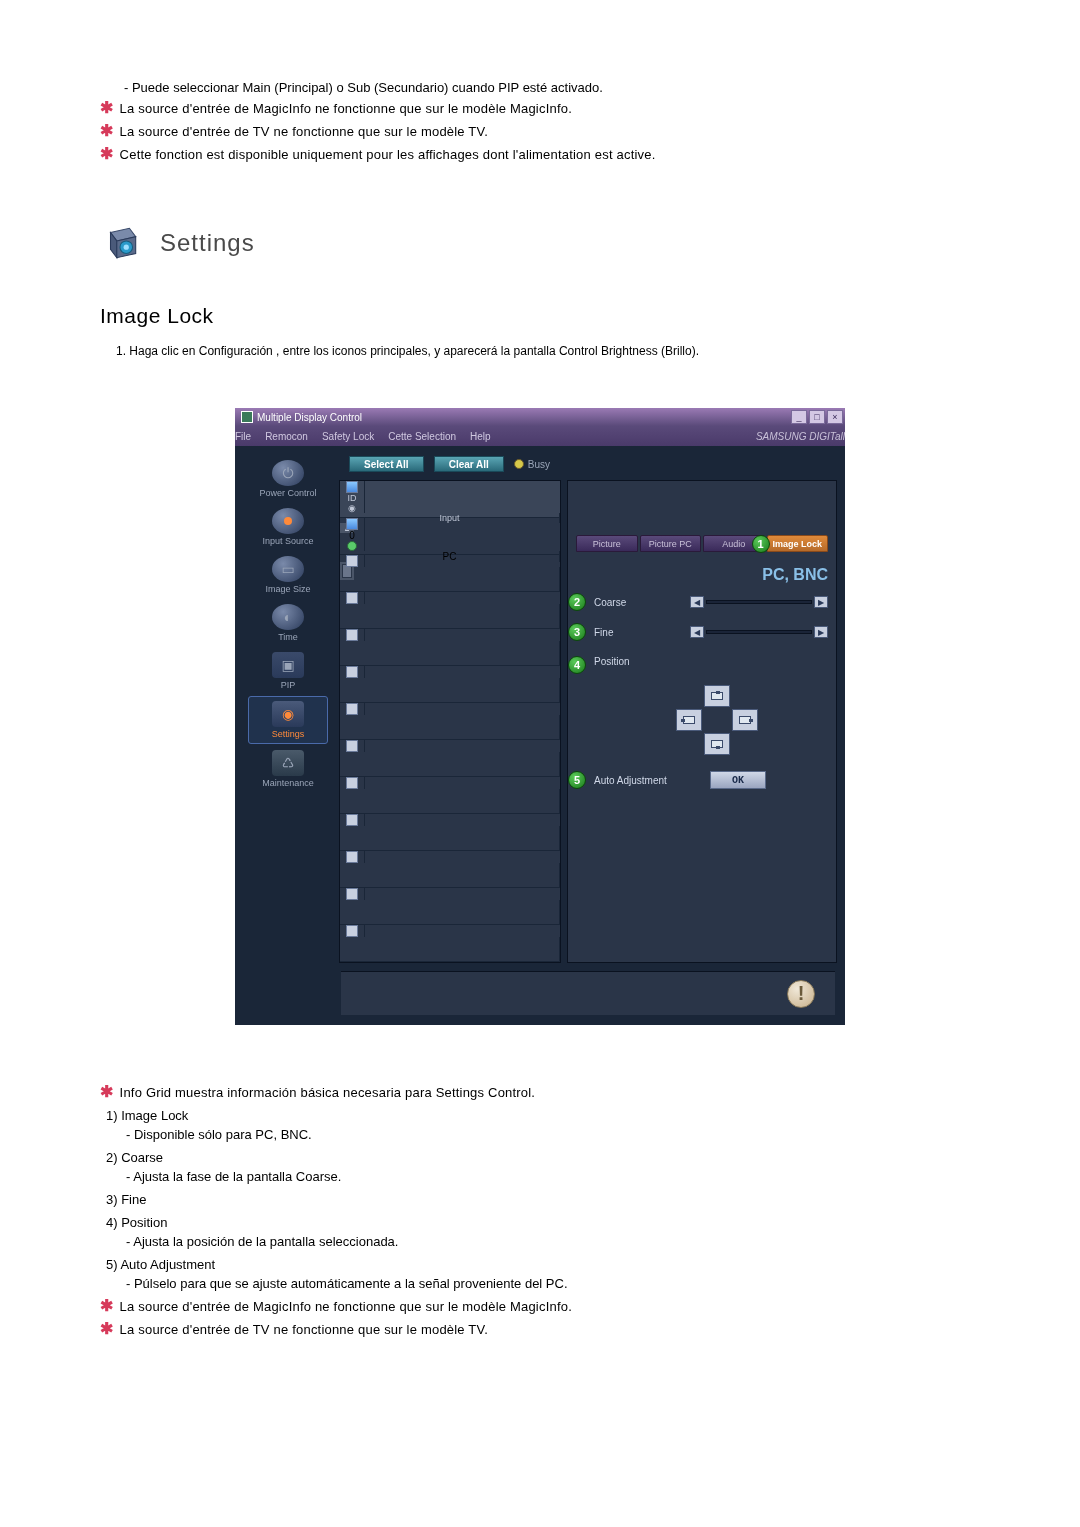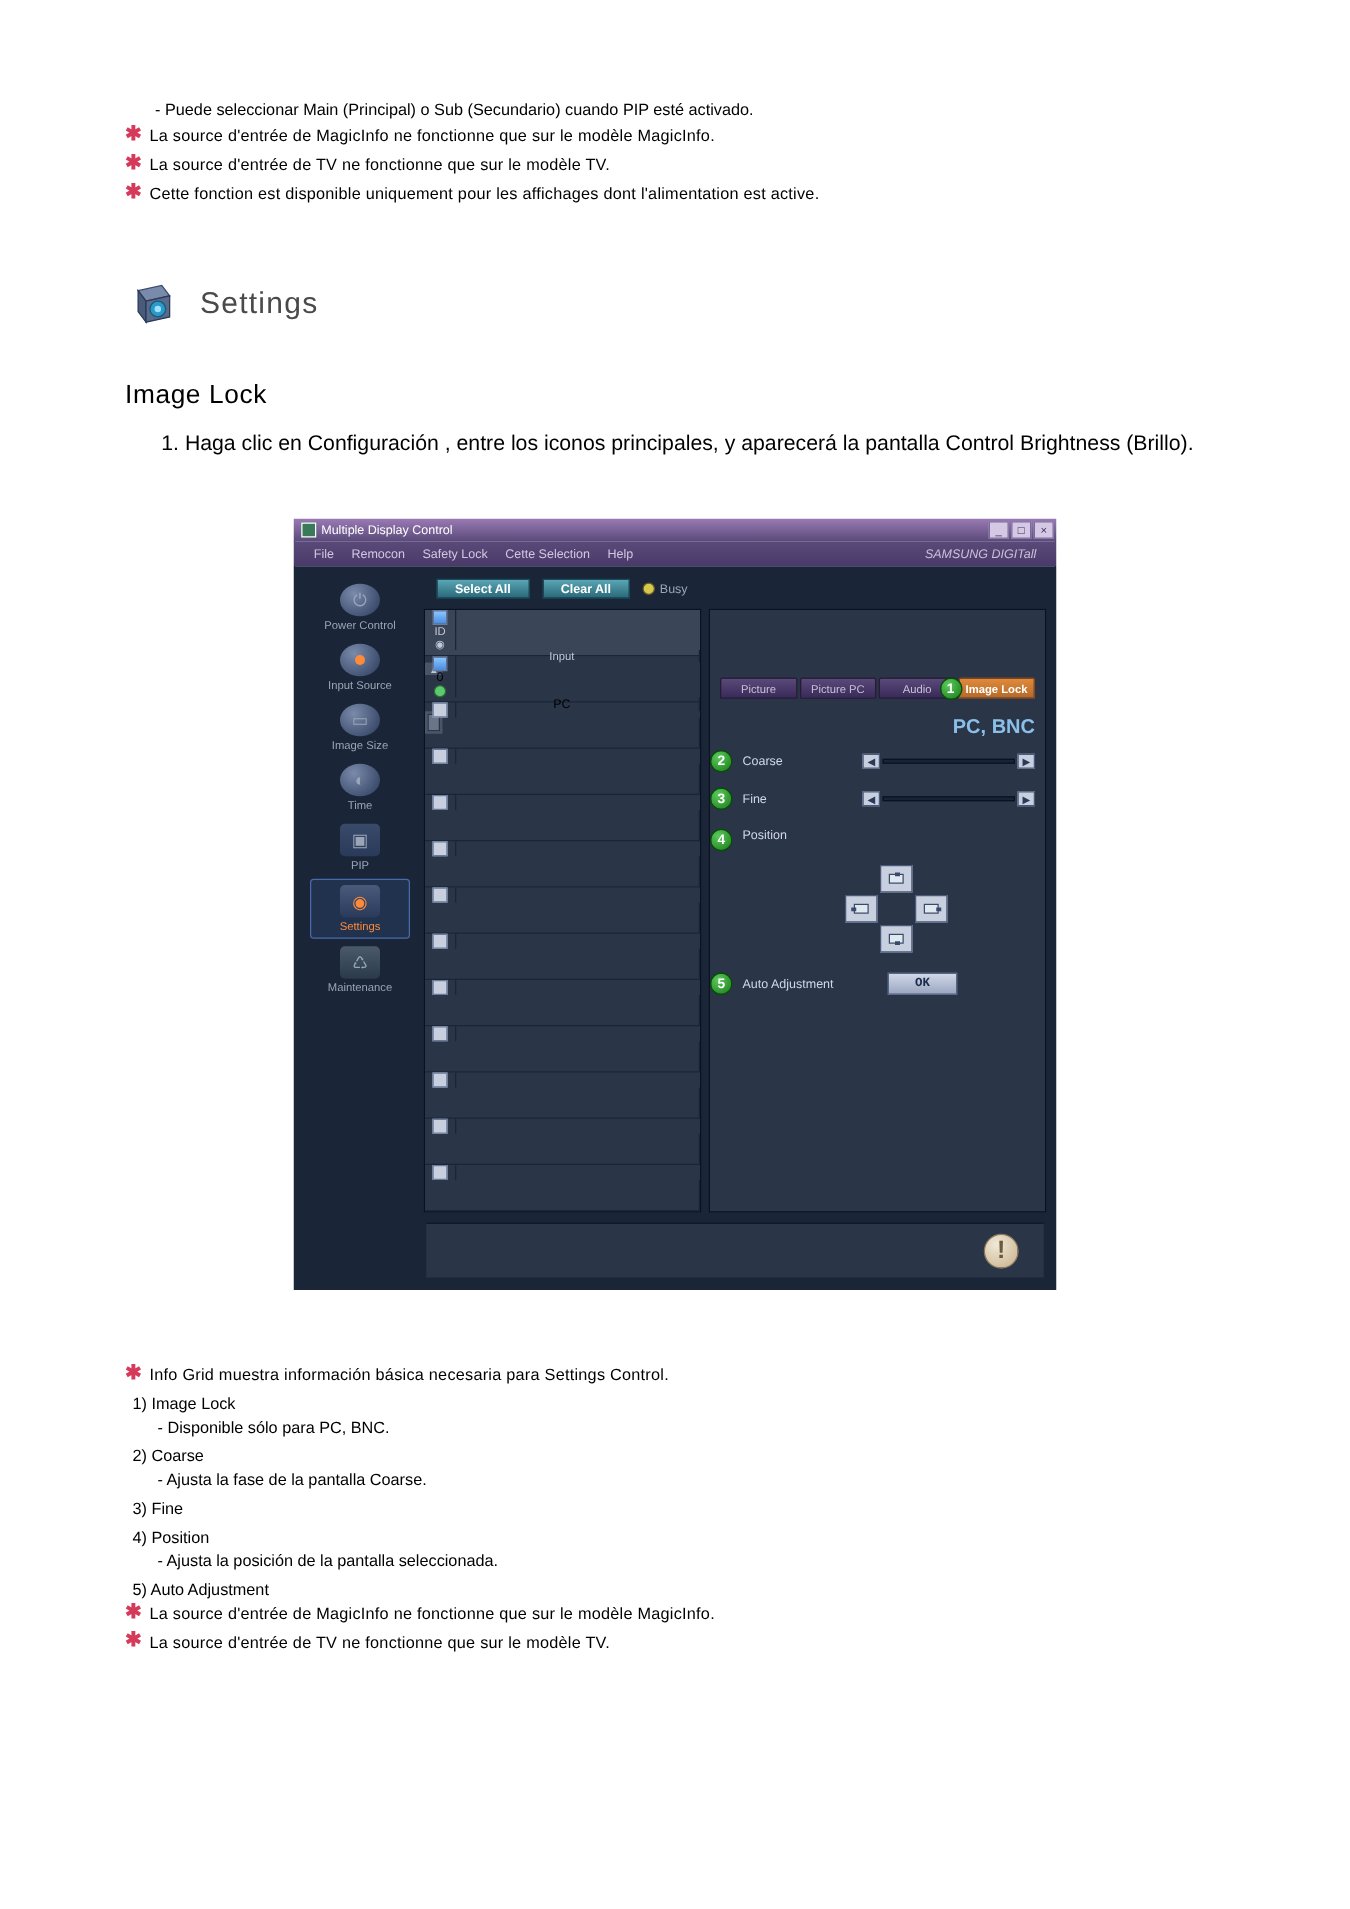--- a/index.html
+++ b/index.html
@@ -71,22 +71,22 @@
     margin: 0;
   }
   h2.sub {
     font-size: 21px;
     font-weight: normal;
     color: #000;
     letter-spacing: 0.5px;
     margin: 0 0 16px 0;
   }
   .ol-line {
-    margin-left: 29px;
-    font-size: 17px;
+    margin-left: 16px;
+    font-size: 12px;
   }
 
   
   .app {
     width: 610px;
     margin: 50px auto 60px auto;
     box-shadow: 0 0 0 1px #000 inset;
     font-size: 10px;
   }
   .app-titlebar {
@@ -112,21 +112,21 @@
     border: 1px solid #7a6a9a;
     color: #3a2a5a;
     font-size: 9px;
     display:flex; align-items:center; justify-content:center;
   }
   .app-menubar {
     height: 20px;
     background: linear-gradient(to bottom, #5a4a7a, #4a3a6a);
     display: flex;
     align-items: center;
-    padding: 0 16px;
+    padding: 0 0;
     color: #d0c8e0;
     font-size: 10px;
     justify-content: space-between;
   }
   .app-menubar .menus { display:flex; gap:14px; }
   .app-menubar .brand { font-style: italic; font-size:10px; color:#c8c0d8; }
 
   .app-body {
     background: var(--navy-dark);
     padding: 10px 8px 8px 8px;
@@ -600,20 +600,21 @@
       <span>Info Grid muestra información básica necesaria para Settings Control.</span>
     </div>
     <p class="num-item">1)  Image Lock</p>
     <p class="num-sub">- Disponible sólo para PC, BNC.</p>
     <p class="num-item">2)  Coarse</p>
     <p class="num-sub">- Ajusta la fase de la pantalla Coarse.</p>
     <p class="num-item">3)  Fine</p>
     <p class="num-item">4)  Position</p>
     <p class="num-sub">- Ajusta la posición de la pantalla seleccionada.</p>
     <p class="num-item">5)  Auto Adjustment</p>
+    <p class="num-sub">- Púlselo para que se ajuste automáticamente a la señal proveniente del PC.</p>
     <div class="star-line">
       <span class="star">✱</span>
       <span>La source d'entrée de MagicInfo ne fonctionne que sur le modèle MagicInfo.</span>
     </div>
     <div class="star-line">
       <span class="star">✱</span>
       <span>La source d'entrée de TV ne fonctionne que sur le modèle TV.</span>
     </div>
   </div>
 

